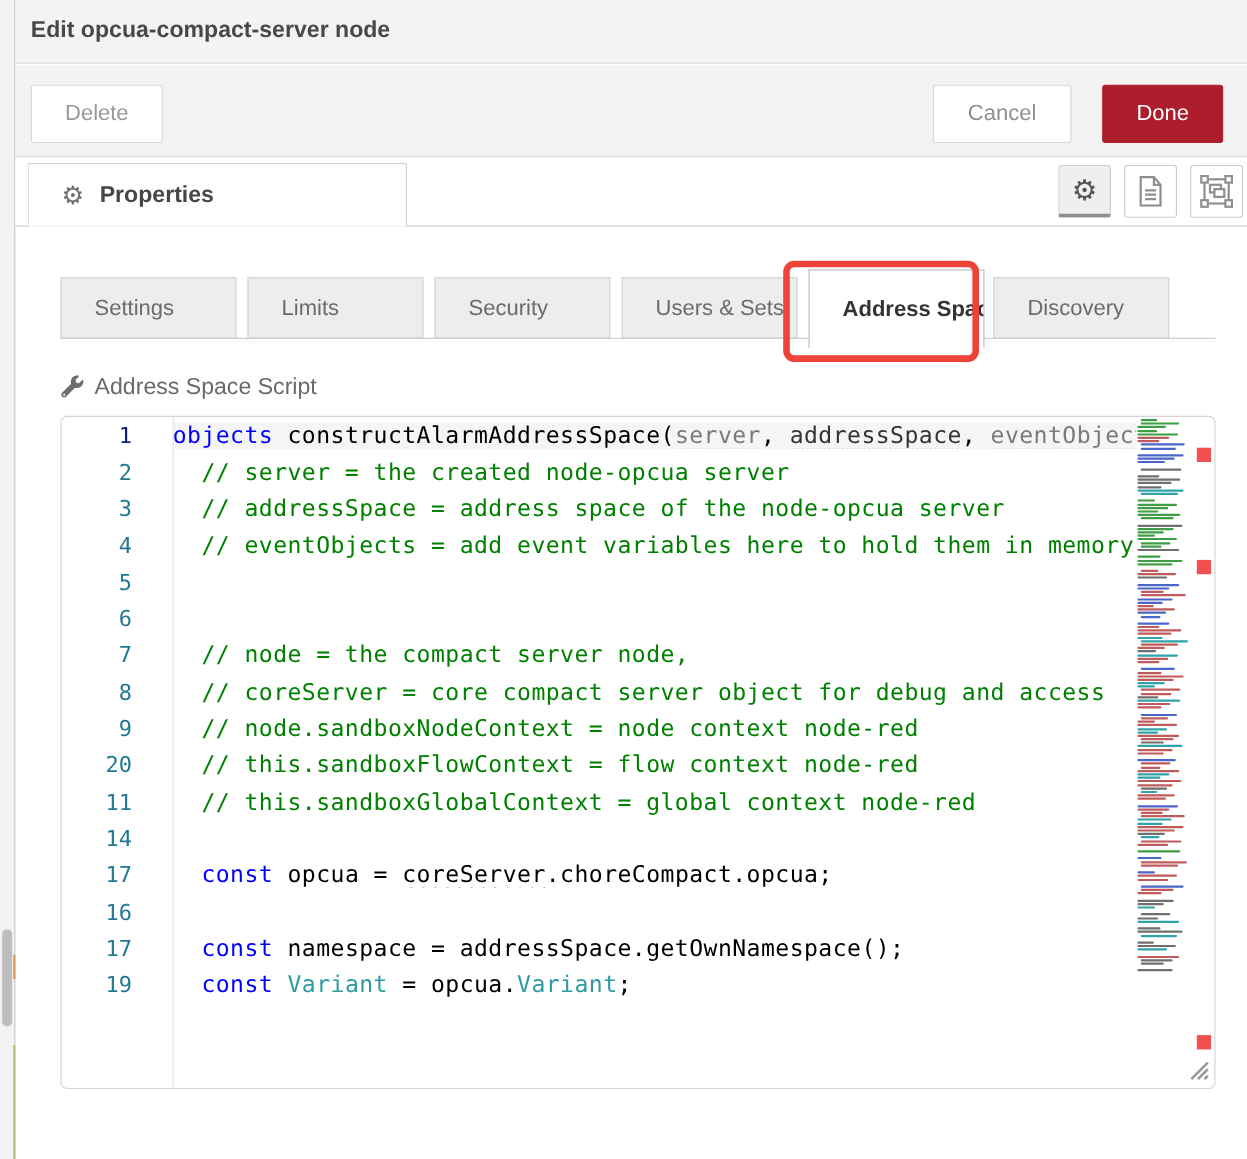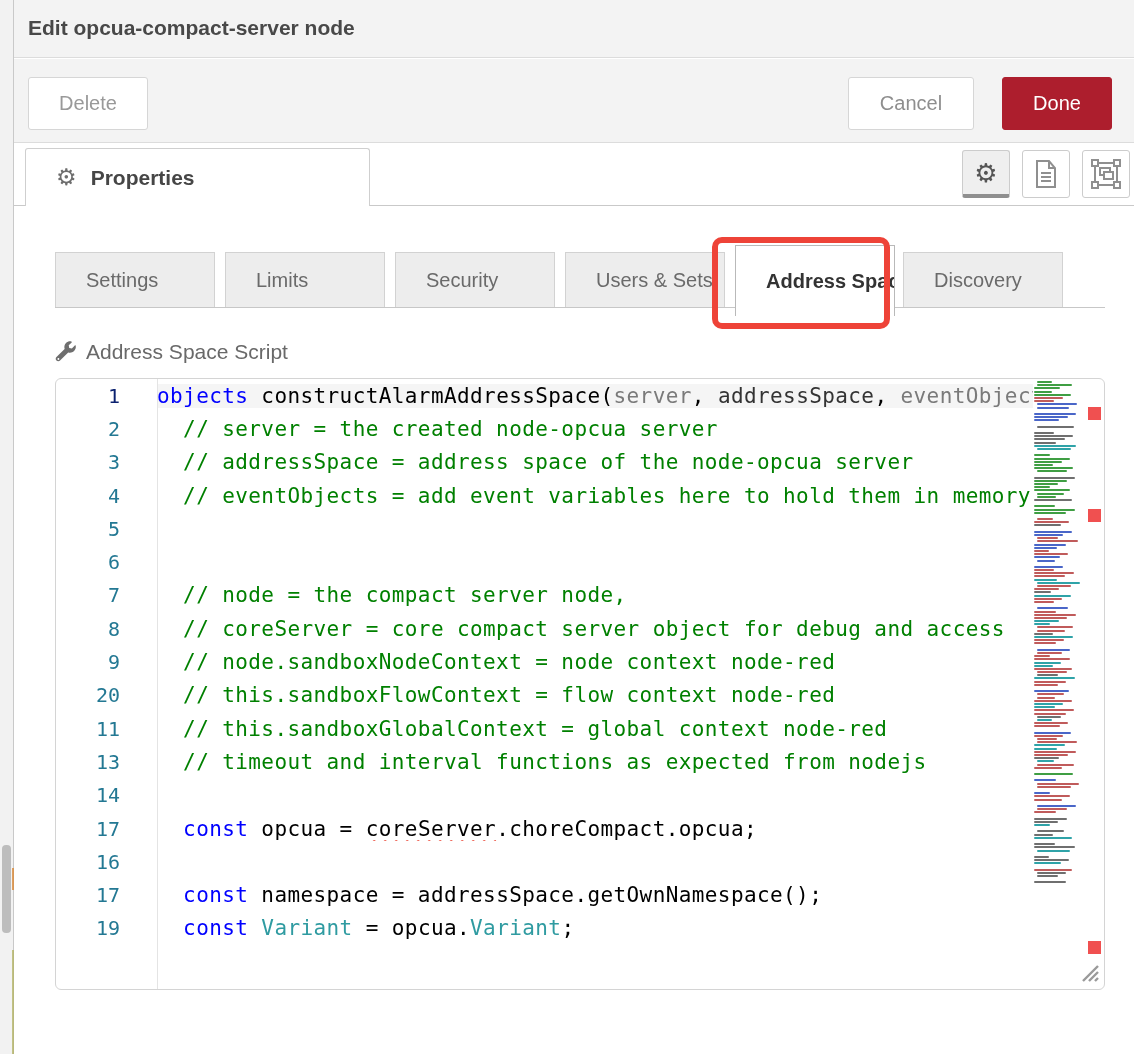--- a/index.html
+++ b/index.html
@@ -197,24 +197,20 @@
         </div>
         <div class="code-row">
           <div class="ln">20</div>
           <div class="code-text"><span class="tk-c">  // this.sandboxFlowContext = flow context node-red</span></div>
         </div>
         <div class="code-row">
           <div class="ln">11</div>
           <div class="code-text"><span class="tk-c">  // this.sandboxGlobalContext = global context node-red</span></div>
         </div>
         <div class="code-row">
-          <div class="ln">13</div>
-          <div class="code-text"><span class="tk-c">  // timeout and interval functions as expected from nodejs</span></div>
-        </div>
-        <div class="code-row">
           <div class="ln">14</div>
           <div class="code-text"></div>
         </div>
         <div class="code-row">
           <div class="ln">17</div>
           <div class="code-text"><span class="tk-p">  </span><span class="tk-k">const</span><span class="tk-p"> opcua = </span><span class="tk-pw">coreServer</span><span class="tk-p">.choreCompact.opcua;</span></div>
         </div>
         <div class="code-row">
           <div class="ln">16</div>
         </div>

